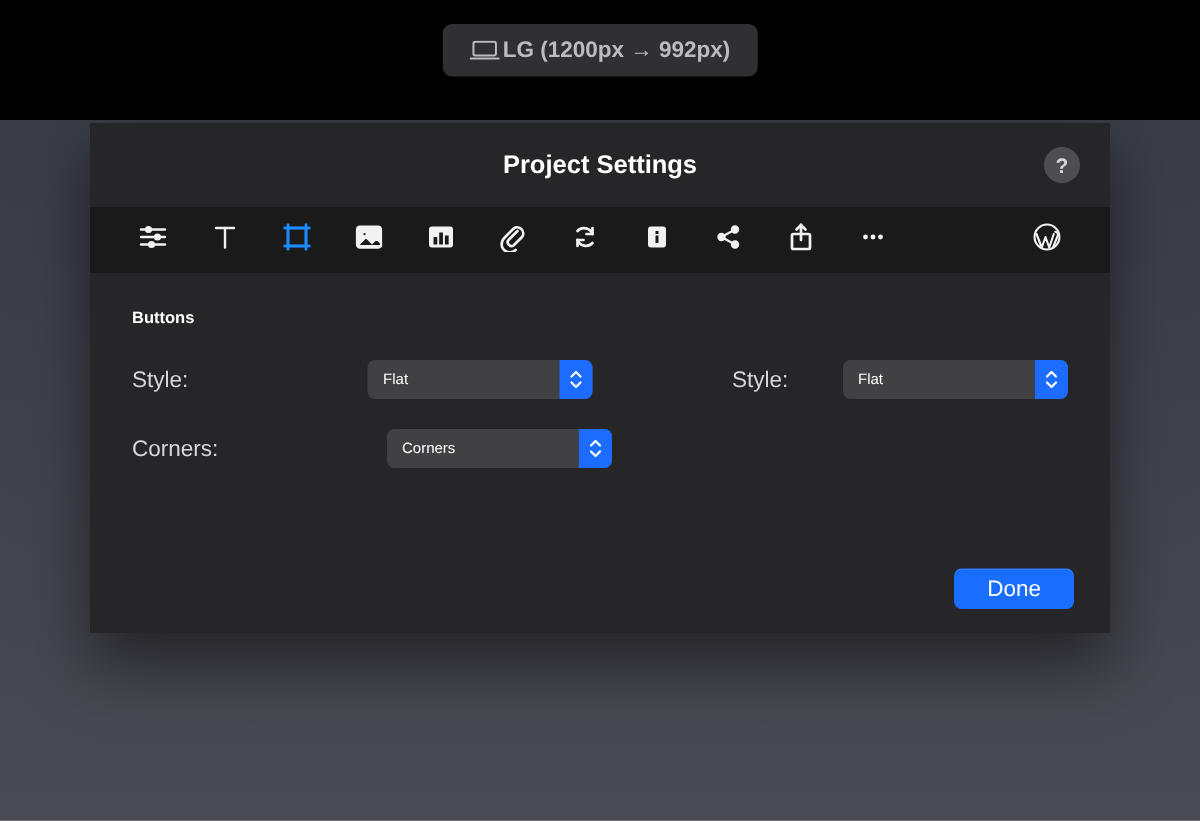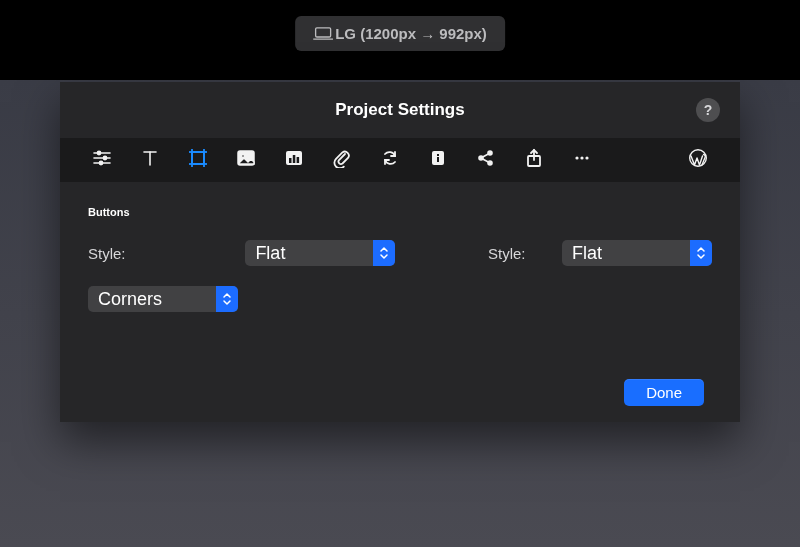--- a/index.html
+++ b/index.html
@@ -72,37 +72,37 @@
   .row1, .row2 { display: flex; align-items: center; }
   .row1 { margin-bottom: 20px; }
   .lbl { width: 170px; font-size: 15px; color: #d7d7d9; }
 
   .select {
     position: relative;
     min-width: 150px; height: 26px;
     background: #414143;
     border-radius: 5px;
     display: flex; align-items: center;
-    color: #fff; font-size: 18px; padding: 0 28px 0 10px;
+    color: #fff; font-size: 10px; padding: 0 28px 0 10px;
     cursor: pointer;
   }
   .select .arrows {
     position: absolute; right: 0; top: 0; bottom: 0; width: 22px;
     background: #1c6cff;
     border-top-right-radius: 5px; border-bottom-right-radius: 5px;
     display: flex; align-items: center; justify-content: center;
   }
   .select .arrows svg { width: 10px; height: 14px; }
 
   .gap { width: 100px; }
   .lbl2 { width: 80px; font-size: 15px; color: #d7d7d9; }
 
   .footer {
     position: absolute; left: 0; right: 0; bottom: 16px;
-    display: flex; justify-content: flex-end; padding-right: 36px;
+    display: flex; justify-content: flex-end; padding-right: 24px;
   }
   .done-btn {
     background: #196eff;
     color: #fff; font-size: 15px; font-weight: 500;
     padding: 5px 22px; border-radius: 5px; cursor: pointer;
     box-shadow: 0 1px 0 rgba(255,255,255,0.1) inset;
   }
 </style>
 </head>
 <body>
@@ -263,20 +263,21 @@
         <span>Flat</span>
         <span class="arrows">
           <svg viewBox="0 0 10 14">
               <path d="M2 5 L5 2 L8 5 M2 9 L5 12 L8 9" stroke="#fff" stroke-width="1.5" fill="none" stroke-linecap="round" stroke-linejoin="round"></path>
             </svg>
         </span>
       </div>
     </div>
 
     <div class="row2">
+      <div class="lbl">Corners:</div>
       <div class="select">
         <span>Corners</span>
         <span class="arrows">
           <svg viewBox="0 0 10 14">
               <path d="M2 5 L5 2 L8 5 M2 9 L5 12 L8 9" stroke="#fff" stroke-width="1.5" fill="none" stroke-linecap="round" stroke-linejoin="round"></path>
             </svg>
         </span>
       </div>
     </div>
   </div>

